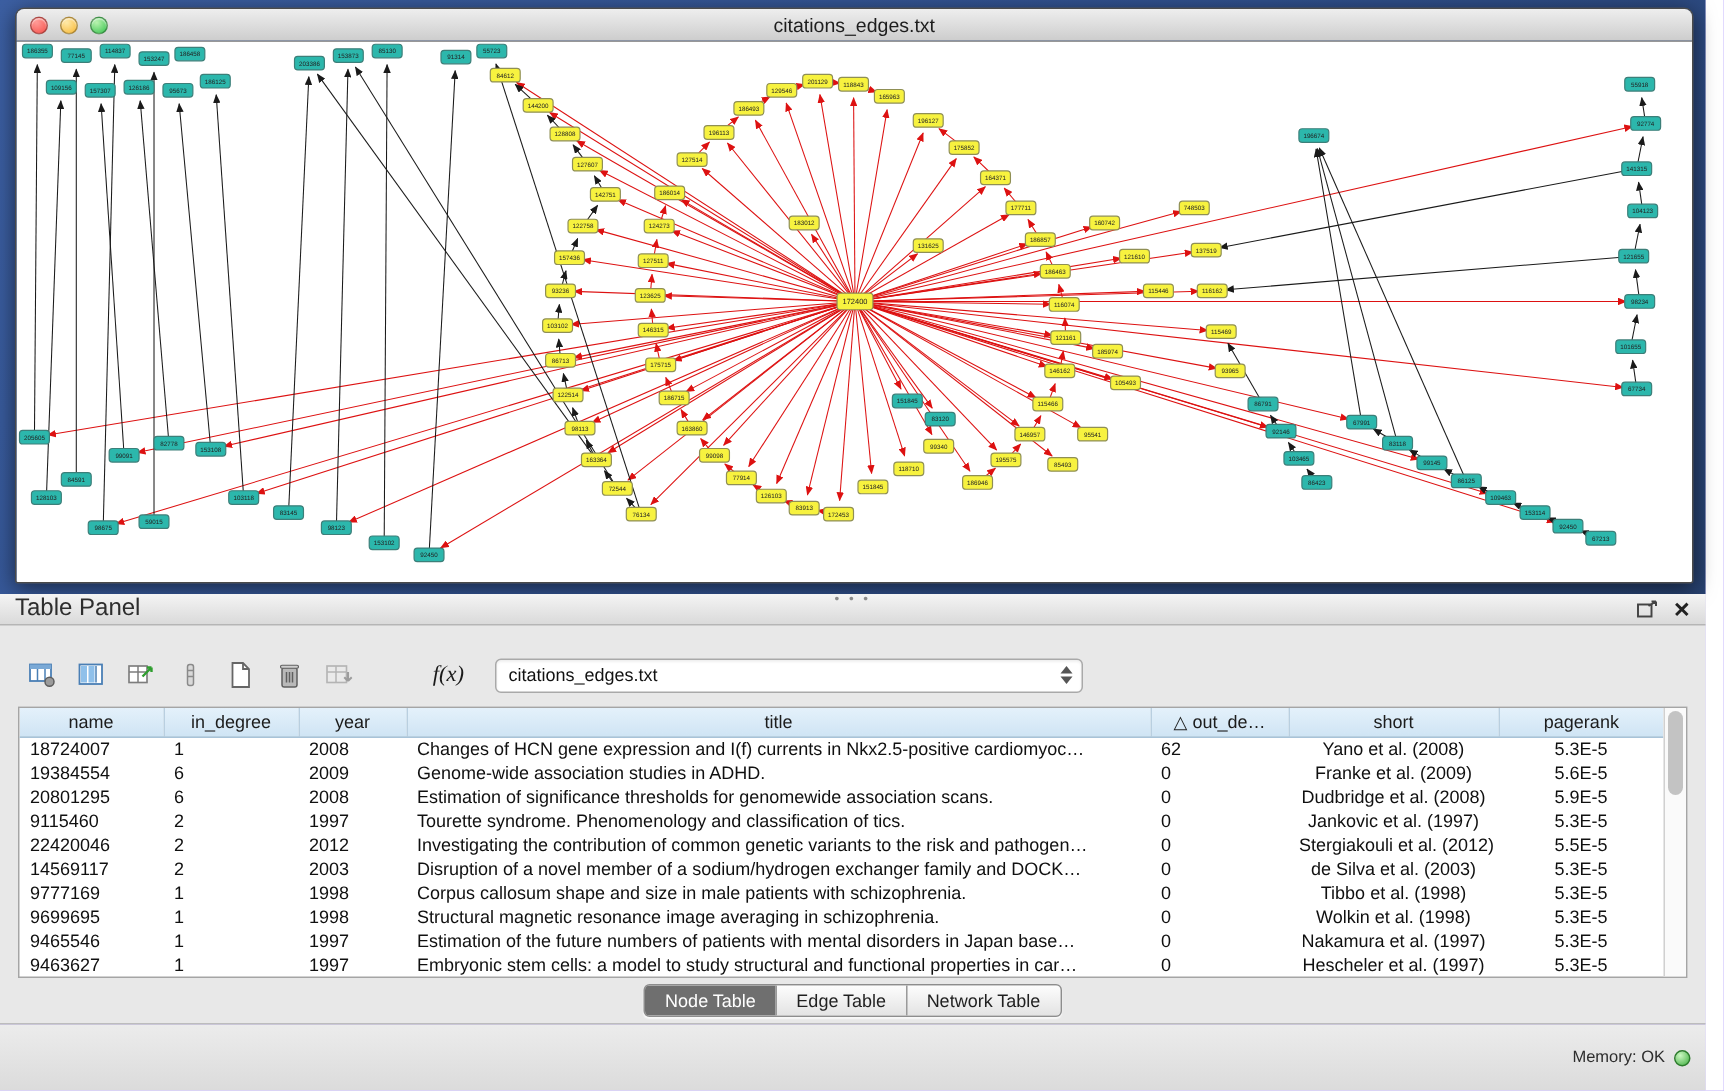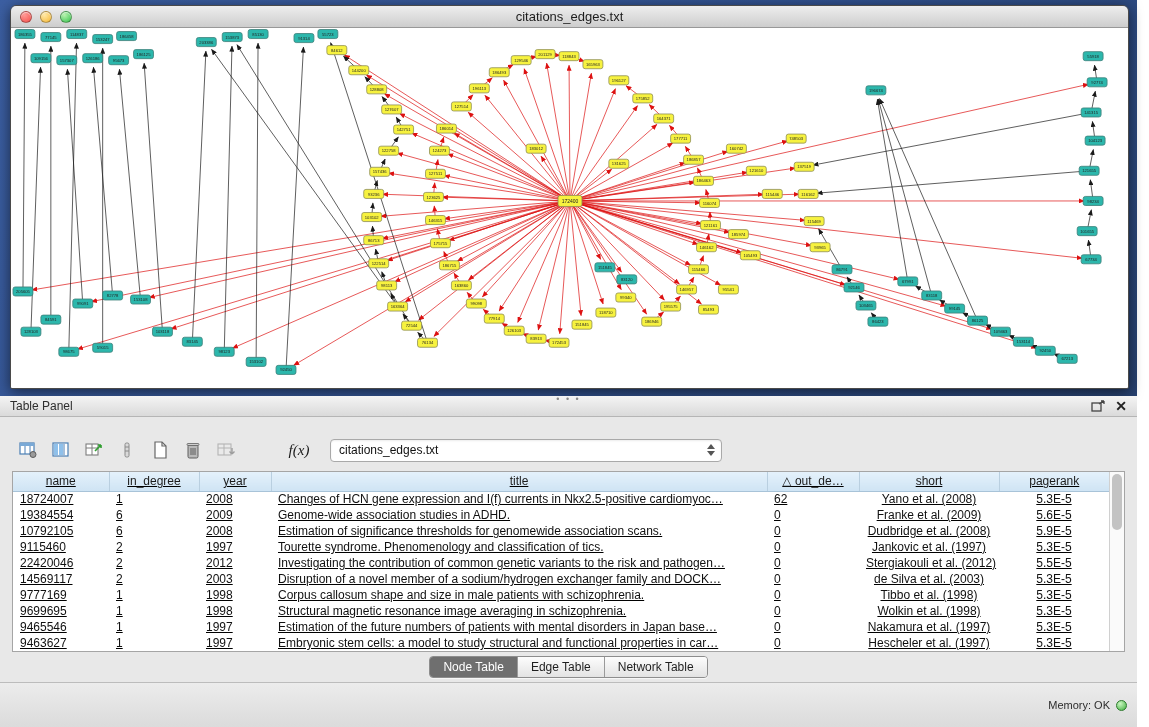--- a/index.html
+++ b/index.html
@@ -17,37 +17,37 @@
   .light.yellow { background:radial-gradient(circle at 35% 30%, #ffe9a8, #f6b733); }
   .light.green { background:radial-gradient(circle at 35% 30%, #b9f3af, #35c24c); }
   .wtitle { flex:1; text-align:center; font-size:13px; color:#1d1d1d; }
   .canvas { flex:1; background:#ffffff; position:relative; overflow:hidden; }
   .canvas svg { position:absolute; inset:0; width:100%; height:100%; }
 
   
   .table-panel { flex:1; display:flex; flex-direction:column; background:#e8e8e8; min-height:0; }
   .panel-header { flex:0 0 21px; background:linear-gradient(#f4f4f4,#dadada); border-bottom:1px solid #b5b5b5; display:flex; align-items:center; padding:0 10px; position:relative; }
   .panel-grip { position:absolute; left:50%; top:0; transform:translateX(-50%); color:#8a8a8a; font-size:9px; letter-spacing:2px; line-height:6px; cursor:row-resize; }
-  .panel-title { font-size:12px; color:#2e2e2e; }
+  .panel-title { font-size:16px; color:#2e2e2e; }
   .panel-controls { margin-left:auto; display:flex; align-items:center; gap:10px; }
   .float-icon svg { display:block; }
   .close-icon { font-size:14px; font-weight:bold; color:#222; line-height:14px; cursor:pointer; }
 
   .panel-body { flex:1; display:flex; flex-direction:column; padding:18px 12px 0 12px; min-height:0; }
   .toolbar { flex:0 0 36px; display:flex; align-items:center; gap:5px; padding:2px 2px 8px 2px; }
   .tool-btn { width:28px; height:26px; display:flex; align-items:center; justify-content:center; border-radius:4px; cursor:pointer; }
   .fx-btn { font-family:"Liberation Serif", serif; font-style:italic; font-size:15px; color:#1a1a1a;margin-left:40px; }
   .combo { margin-left:12px; width:392px; height:23px; background:#ffffff; border:1px solid #a9a9a9; border-radius:4px; display:flex; align-items:center; padding:0 4px 0 8px; font-size:12px; color:#111; box-shadow:inset 0 1px 2px rgba(0,0,0,.08); cursor:pointer; }
   .combo-arrows { margin-left:auto; display:flex; flex-direction:column; gap:2px; padding-right:2px; }
   .combo-arrows i { display:block; width:0; height:0; border-left:4px solid transparent; border-right:4px solid transparent; }
   .combo-arrows .up { border-bottom:5px solid #555; }
   .combo-arrows .dn { border-top:5px solid #555; }
 
   .table-area { flex:1; display:flex; background:#ffffff; border:1px solid #a5a5a5; min-height:0; overflow:hidden; }
-  .table-scroll { flex:1; overflow:hidden;text-decoration:underline; }
+  .table-scroll { flex:1; overflow:hidden; }
   table.data { width:100%; border-collapse:collapse; table-layout:fixed; font-size:12px; }
   table.data th { height:19px; background:linear-gradient(#e4f1fb,#cfe4f4); border-bottom:1px solid #a8c3d8; border-left:1px solid #b9cfe0; font-weight:normal; color:#1c1c1c; font-size:12px; white-space:nowrap; overflow:hidden; cursor:pointer; }
   table.data th:first-child { border-left:none; }
   table.data td { height:16px; padding:0 7px; color:#101010; white-space:nowrap; overflow:hidden; cursor:default; }
   table.data td:nth-child(6), table.data td:nth-child(7) { text-align:center; }
   table.data col.c1 { width:96px; } table.data col.c2 { width:90px; }
   table.data col.c3 { width:72px; } table.data col.c4 { width:496px; }
   table.data col.c5 { width:92px; } table.data col.c6 { width:140px; }
   .vscroll { flex:0 0 15px; background:#fafafa; border-left:1px solid #d0d0d0; position:relative; }
   .vthumb { position:absolute; top:2px; left:2px; width:10px; height:56px; background:#c3c3c3; border-radius:5px; }
@@ -847,21 +847,21 @@
                 <tr>
                   <td>19384554</td>
                   <td>6</td>
                   <td>2009</td>
                   <td>Genome-wide association studies in ADHD.</td>
                   <td>0</td>
                   <td>Franke et al. (2009)</td>
                   <td>5.6E-5</td>
                 </tr>
                 <tr>
-                  <td>10792105</td>
+                  <td>20801295</td>
                   <td>6</td>
                   <td>2008</td>
                   <td>Estimation of significance thresholds for genomewide association scans.</td>
                   <td>0</td>
                   <td>Dudbridge et al. (2008)</td>
                   <td>5.9E-5</td>
                 </tr>
                 <tr>
                   <td>9115460</td>
                   <td>2</td>

